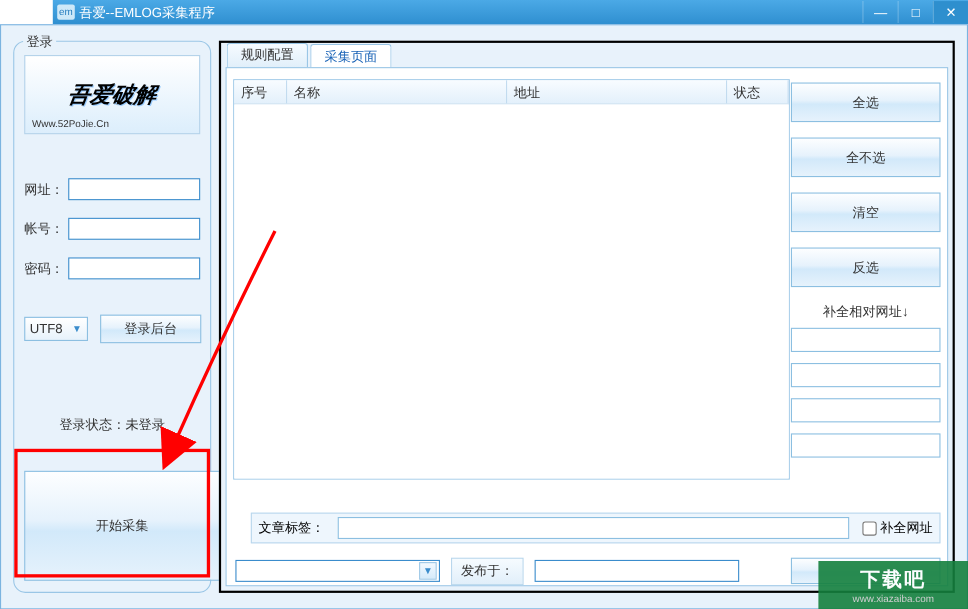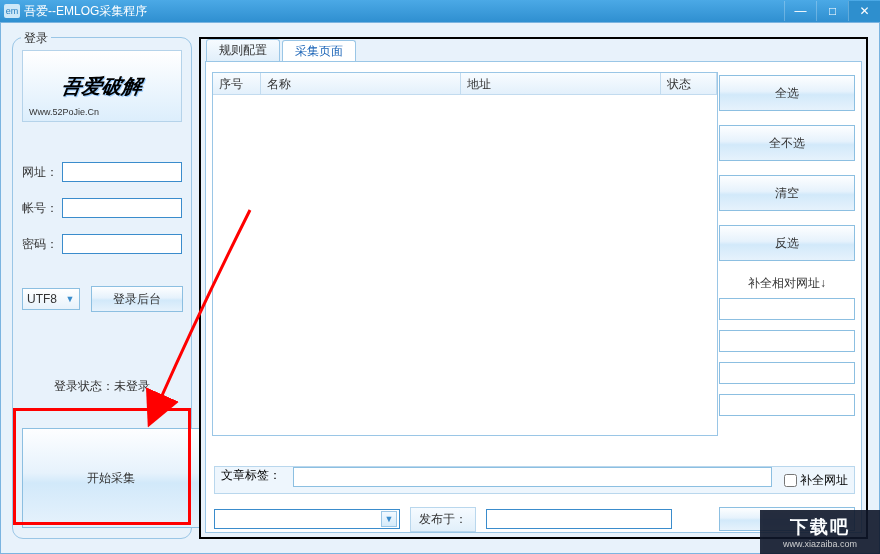--- a/index.html
+++ b/index.html
@@ -1,18 +1,18 @@
 <!DOCTYPE html>
 <html><head>
 <meta charset="utf-8">
 <style>
 * { box-sizing: border-box; margin: 0; padding: 0; font-family: "Microsoft YaHei", SimSun, sans-serif; font-size: 12px; }
 body { background: #fff; width: 880px; height: 554px; position: relative; overflow: hidden; }
 
-.titlebar { height: 22px; background: linear-gradient(#4ba9e6, #2f8fd0); color: #fff; display: flex; align-items: center; padding-left: 4px; }
+.titlebar { height: 22px; background: linear-gradient(#4ba9e6, #2f8fd0); color: #fff; display: flex; align-items: center; padding-left: 4px; margin-left: 48px; }
 .titlebar .app-icon { width: 16px; height: 14px; background: #cde8f8; color: #2a80c0; font-size: 9px; display: flex; align-items: center; justify-content: center; margin-right: 4px; border-radius: 2px; }
 .titlebar .title { flex: 1; font-size: 12px; }
 .titlebar .winbtns { display: flex; }
 .titlebar .winbtn { width: 32px; height: 20px; display: flex; align-items: center; justify-content: center; color: #fff; border-left: 1px solid rgba(255,255,255,0.25); }
 .titlebar .winbtn.close { background: #2e8fce; }
 
 .client { position: absolute; top: 22px; left: 0; right: 0; bottom: 0; border: 1px solid #7bb4e0; background: #e8f2fb; }
 
 .groupbox { position: absolute; border: 1px solid #9ac6e6; background: #e8f2fb; }
 .groupbox > .legend { position: absolute; top: -8px; left: 8px; background: #e8f2fb; padding: 0 3px; color: #333; }
@@ -48,36 +48,36 @@
 .listview { position: absolute; left: 6px; top: 10px; width: 506px; height: 364px; border: 1px solid #9ac6e6; background: #fff; }
 .listview .headers { height: 22px; background: linear-gradient(#f8fcff,#e3f0fb); border-bottom: 1px solid #c2dbef; display: flex; }
 .listview .hcell { border-right: 1px solid #c2dbef; padding: 3px 6px; color: #333; }
 .listview .rows { height: calc(100% - 22px); background: #fff; }
 
 .side-btns { position: absolute; right: 6px; top: 13px; width: 136px; }
 .side-btns .btn { width: 100%; height: 36px; margin-bottom: 14px; }
 .side-label { text-align: center; color: #333; margin-bottom: 6px; }
 .side-inputs input { width: 100%; height: 22px; border: 1px solid #8cbfe1; margin-bottom: 10px; background: #fff; padding: 0 3px; }
 
-.tag-row { position: absolute; left: 8px; top: 404px; right: 6px; height: 28px; border: 1px solid #b9d7ed; background: #eef6fd; display: flex; padding: 0 6px; gap: 12px; }
+.tag-row { position: absolute; left: 22px; top: 404px; right: 6px; height: 28px; border: 1px solid #b9d7ed; background: #eef6fd; display: flex; align-items: center; padding: 0 6px; gap: 12px; }
 .tag-row .tag-input { flex: 1; height: 20px; border: 1px solid #8cbfe1; background: #fff; padding: 0 3px; }
 .tag-row .chk { display: flex; align-items: center; gap: 3px; }
 .tag-row .chk input { width: 13px; height: 13px; }
 
 .pub-row { position: absolute; left: 8px; top: 444px; right: 6px; height: 26px; display: flex; align-items: center; gap: 10px; }
 .pub-row .combo { width: 186px; height: 20px; border: 1px solid #3a8ccc; background: #fff; display: flex; align-items: center; position: relative; }
 .pub-row .combo .arrow { position: absolute; right: 2px; width: 16px; height: 16px; background: linear-gradient(#f2f9ff,#d6ebfa); border: 1px solid #9ac6e6; display:flex;align-items:center;justify-content:center;font-size:9px;color:#3a8ccc; }
 .pub-row .pub-lbl { background: linear-gradient(#f6fbff,#e1effa); border: 1px solid #b9d7ed; padding: 3px 8px; color: #333; }
 .pub-row .pub-input { width: 186px; height: 20px; border: 1px solid #3a8ccc; background: #fff; }
 .pub-go { width: 136px; height: 24px; position: absolute; right: 0; }
 
 .red-annot { position: absolute; pointer-events: none; }
 .red-box { left: 13px; top: 408px; width: 178px; height: 117px; border: 3px solid #ff0000; position: absolute; z-index: 50; }
 
-.watermark { position: absolute; right: 0; bottom: 0; width: 120px; height: 44px; background: #0f172a; color: #fff; display:flex; flex-direction:column; align-items:center; justify-content:center; opacity: 0.9; z-index: 60; }
+.watermark { position: absolute; right: 0; bottom: 0; width: 136px; height: 44px; background: #15803d; color: #fff; display:flex; flex-direction:column; align-items:center; justify-content:center; opacity: 0.9; z-index: 60; }
 .watermark .big { font-size: 18px; font-weight: bold; font-family: "SimHei"; letter-spacing: 2px; }
 .watermark .small { font-size: 9px; color: #ccc; font-family: Arial; }
 
 svg.arrow-annot { position: absolute; left: 100px; top: 200px; width: 200px; height: 240px; z-index: 49; pointer-events:none; }
 </style>
 </head>
 <body>
 
 <div class="titlebar">
   <div class="app-icon">em</div>

